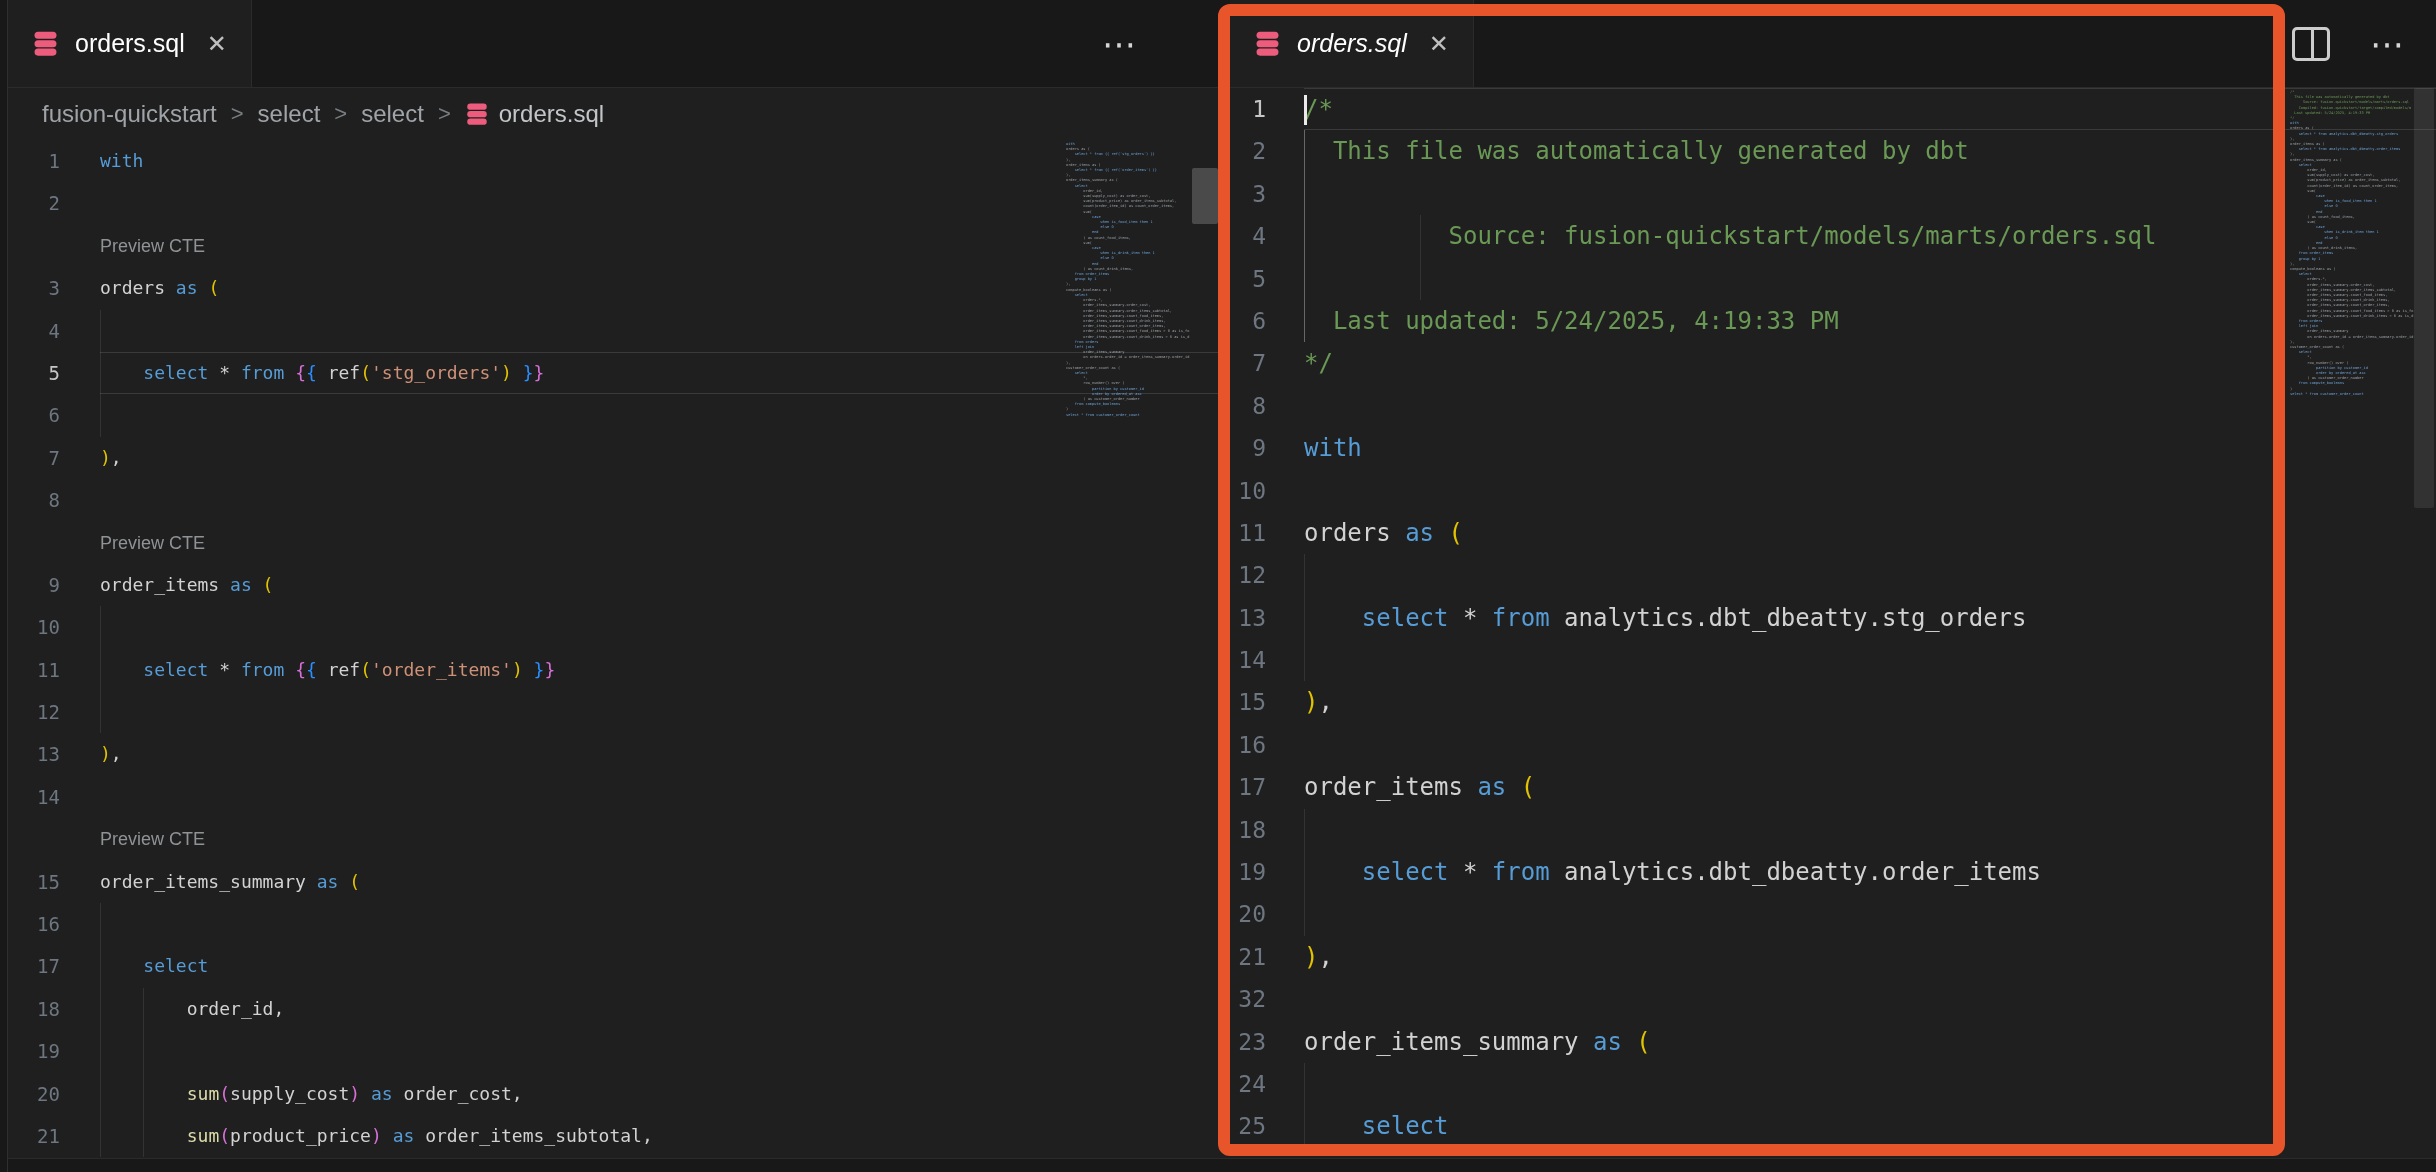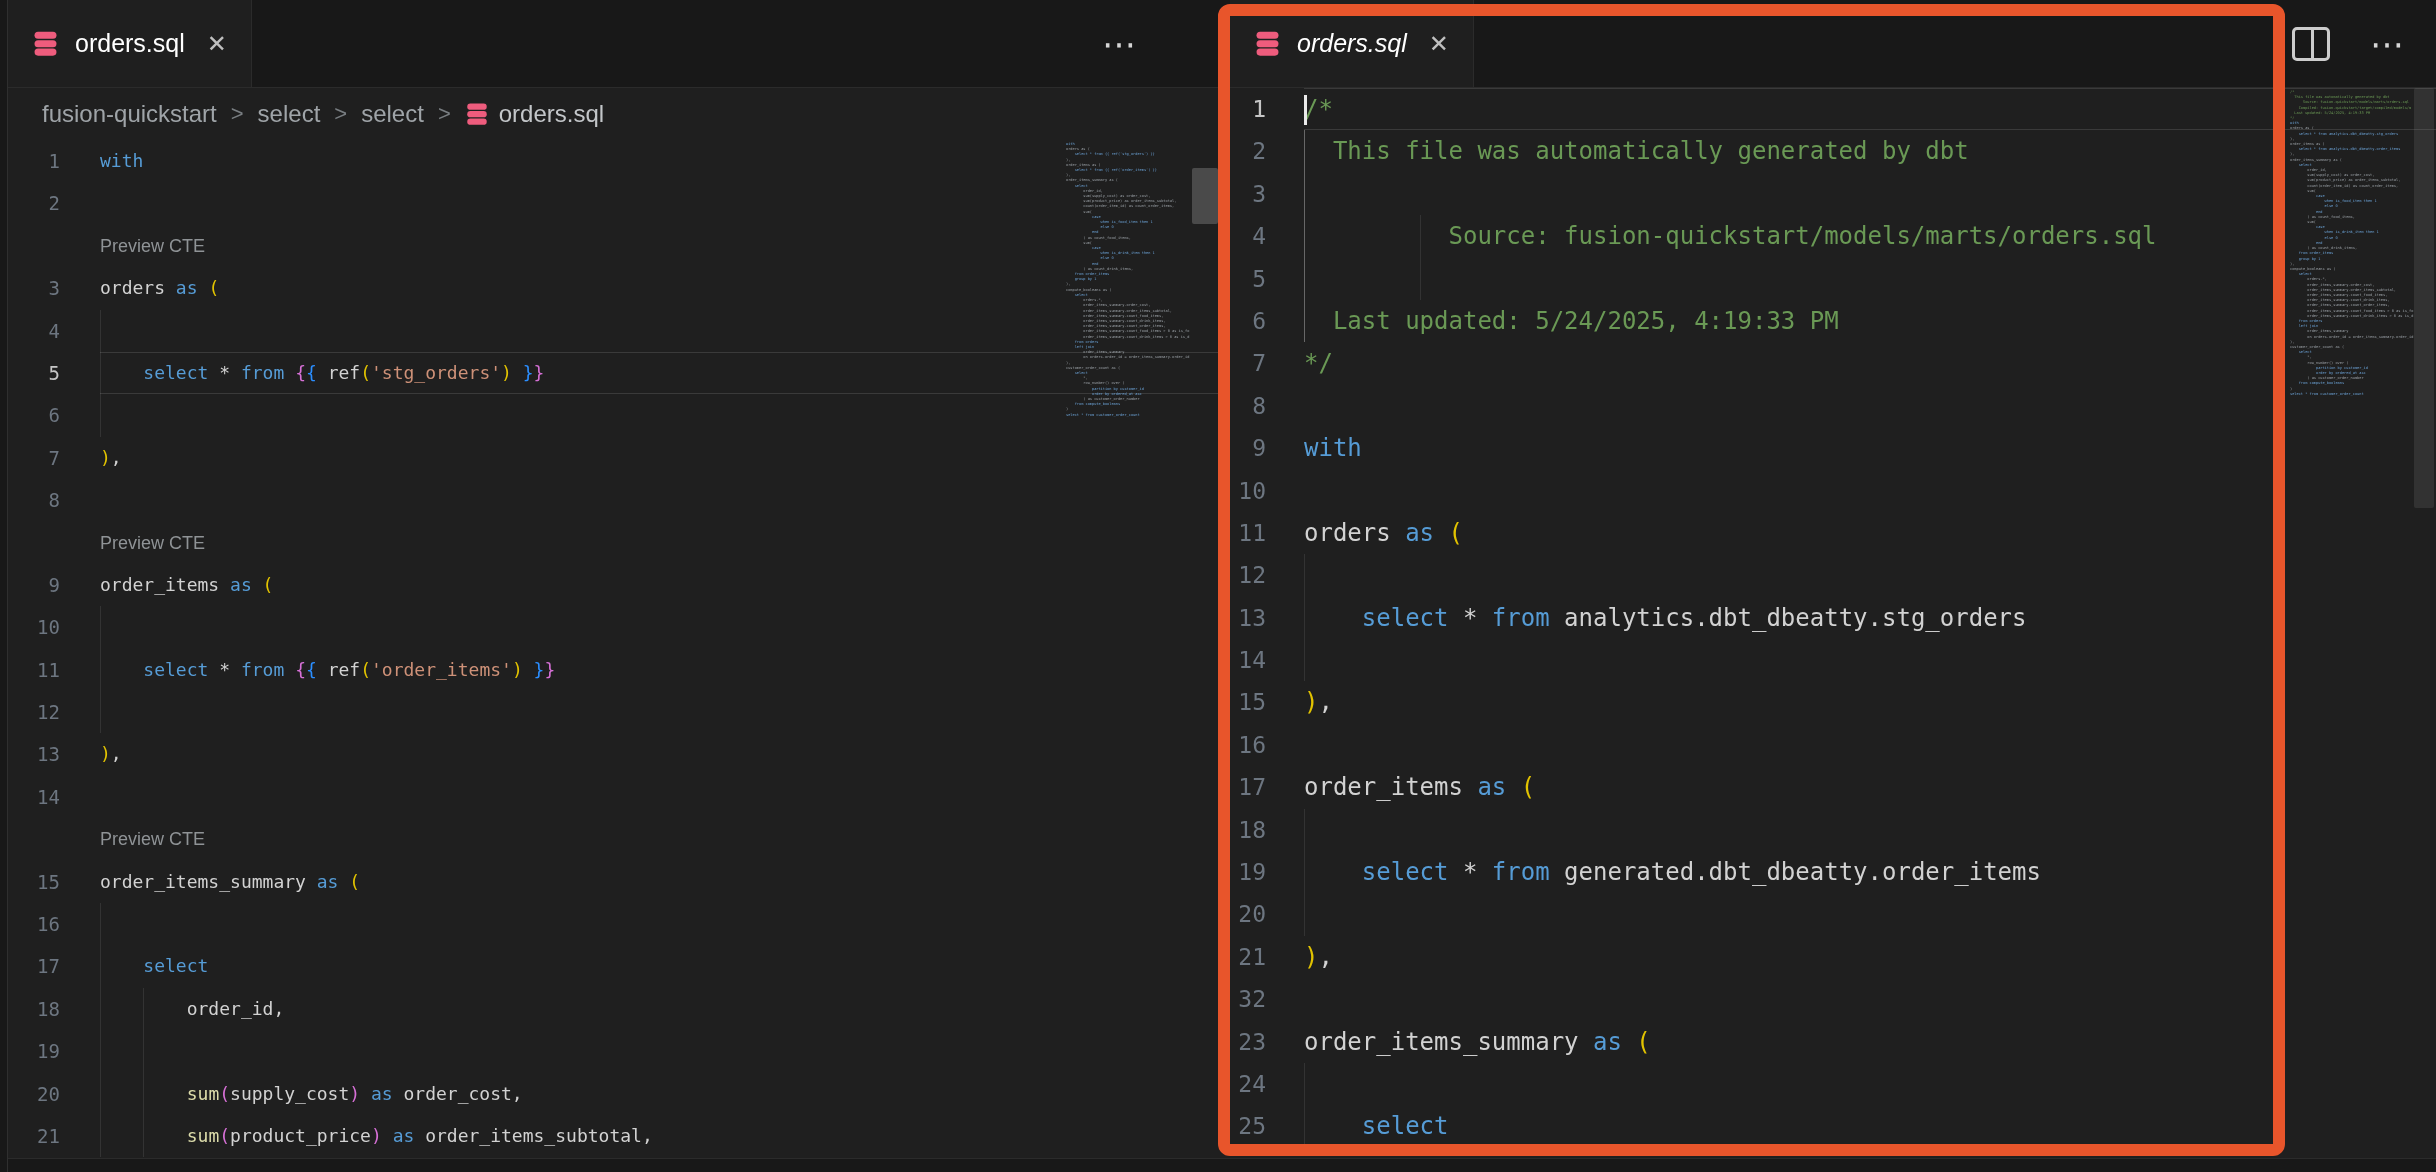--- a/index.html
+++ b/index.html
@@ -164,21 +164,21 @@
         <div class="crow"><div class="ln">9</div><div class="code"><span class="tk-k">with</span></div></div>
         <div class="crow"><div class="ln">10</div><div class="code"></div></div>
         <div class="crow"><div class="ln">11</div><div class="code"><span class="tk-t">orders </span><span class="tk-k">as</span><span class="tk-t"> </span><span class="tk-y">(</span></div></div>
         <div class="crow"><div class="ln">12</div><div class="code"><i class="guide" style="left: 0px;"></i></div></div>
         <div class="crow"><div class="ln">13</div><div class="code"><i class="guide" style="left: 0px;"></i><span class="tk-t">    </span><span class="tk-k">select</span><span class="tk-t"> </span><span class="tk-t">*</span><span class="tk-t"> </span><span class="tk-k">from</span><span class="tk-t"> analytics.dbt_dbeatty.stg_orders</span></div></div>
         <div class="crow"><div class="ln">14</div><div class="code"><i class="guide" style="left: 0px;"></i></div></div>
         <div class="crow"><div class="ln">15</div><div class="code"><span class="tk-y">)</span><span class="tk-t">,</span></div></div>
         <div class="crow"><div class="ln">16</div><div class="code"></div></div>
         <div class="crow"><div class="ln">17</div><div class="code"><span class="tk-t">order_items </span><span class="tk-k">as</span><span class="tk-t"> </span><span class="tk-y">(</span></div></div>
         <div class="crow"><div class="ln">18</div><div class="code"><i class="guide" style="left: 0px;"></i></div></div>
-        <div class="crow"><div class="ln">19</div><div class="code"><i class="guide" style="left: 0px;"></i><span class="tk-t">    </span><span class="tk-k">select</span><span class="tk-t"> </span><span class="tk-t">*</span><span class="tk-t"> </span><span class="tk-k">from</span><span class="tk-t"> generated.dbt_dbeatty.order_items</span></div></div>
+        <div class="crow"><div class="ln">19</div><div class="code"><i class="guide" style="left: 0px;"></i><span class="tk-t">    </span><span class="tk-k">select</span><span class="tk-t"> </span><span class="tk-t">*</span><span class="tk-t"> </span><span class="tk-k">from</span><span class="tk-t"> analytics.dbt_dbeatty.order_items</span></div></div>
         <div class="crow"><div class="ln">20</div><div class="code"><i class="guide" style="left: 0px;"></i></div></div>
         <div class="crow"><div class="ln">21</div><div class="code"><span class="tk-y">)</span><span class="tk-t">,</span></div></div>
         <div class="crow"><div class="ln">32</div><div class="code"></div></div>
         <div class="crow"><div class="ln">23</div><div class="code"><span class="tk-t">order_items_summary </span><span class="tk-k">as</span><span class="tk-t"> </span><span class="tk-y">(</span></div></div>
         <div class="crow"><div class="ln">24</div><div class="code"><i class="guide" style="left: 0px;"></i></div></div>
         <div class="crow"><div class="ln">25</div><div class="code"><i class="guide" style="left: 0px;"></i><span class="tk-t">    </span><span class="tk-k">select</span></div></div>
       </div>
     <div class="minimap" id="right-minimap"><div class="mm-c">/*</div><div class="mm-c">  This file was automatically generated by dbt</div><div class="mm-t"></div><div class="mm-c">      Source: fusion-quickstart/models/marts/orders.sql</div><div class="mm-c">    Compiled: fusion-quickstart/target/compiled/models/m</div><div class="mm-c">  Last updated: 5/24/2025, 4:19:33 PM</div><div class="mm-c">*/</div><div class="mm-t"></div><div class="mm-k">with</div><div class="mm-t"></div><div class="mm-t">orders as (</div><div class="mm-t"></div><div class="mm-k">    select * from analytics.dbt_dbeatty.stg_orders</div><div class="mm-t"></div><div class="mm-t">),</div><div class="mm-t"></div><div class="mm-t">order_items as (</div><div class="mm-t"></div><div class="mm-k">    select * from analytics.dbt_dbeatty.order_items</div><div class="mm-t"></div><div class="mm-t">),</div><div class="mm-t"></div><div class="mm-t">order_items_summary as (</div><div class="mm-t"></div><div class="mm-k">    select</div><div class="mm-t">        order_id,</div><div class="mm-t"></div><div class="mm-t">        sum(supply_cost) as order_cost,</div><div class="mm-t">        sum(product_price) as order_items_subtotal,</div><div class="mm-t">        count(order_item_id) as count_order_items,</div><div class="mm-t">        sum(</div><div class="mm-k">            case</div><div class="mm-k">                when is_food_item then 1</div><div class="mm-k">                else 0</div><div class="mm-k">            end</div><div class="mm-t">        ) as count_food_items,</div><div class="mm-t">        sum(</div><div class="mm-k">            case</div><div class="mm-k">                when is_drink_item then 1</div><div class="mm-k">                else 0</div><div class="mm-k">            end</div><div class="mm-t">        ) as count_drink_items,</div><div class="mm-t"></div><div class="mm-k">    from order_items</div><div class="mm-t"></div><div class="mm-k">    group by 1</div><div class="mm-t"></div><div class="mm-t">),</div><div class="mm-t"></div><div class="mm-t">compute_booleans as (</div><div class="mm-t"></div><div class="mm-k">    select</div><div class="mm-t">        orders.*,</div><div class="mm-t"></div><div class="mm-t">        order_items_summary.order_cost,</div><div class="mm-t">        order_items_summary.order_items_subtotal,</div><div class="mm-t">        order_items_summary.count_food_items,</div><div class="mm-t">        order_items_summary.count_drink_items,</div><div class="mm-t">        order_items_summary.count_order_items,</div><div class="mm-t">        order_items_summary.count_food_items &gt; 0 as is_fo</div><div class="mm-t">        order_items_summary.count_drink_items &gt; 0 as is_d</div><div class="mm-t"></div><div class="mm-k">    from orders</div><div class="mm-t"></div><div class="mm-k">    left join</div><div class="mm-t">        order_items_summary</div><div class="mm-t">        on orders.order_id = order_items_summary.order_id</div><div class="mm-t"></div><div class="mm-t">),</div><div class="mm-t"></div><div class="mm-t">customer_order_count as (</div><div class="mm-t"></div><div class="mm-k">    select</div><div class="mm-t">        *,</div><div class="mm-t"></div><div class="mm-t">        row_number() over (</div><div class="mm-k">            partition by customer_id</div><div class="mm-k">            order by ordered_at asc</div><div class="mm-t">        ) as customer_order_number</div><div class="mm-t"></div><div class="mm-k">    from compute_booleans</div><div class="mm-t"></div><div class="mm-t">)</div><div class="mm-t"></div><div class="mm-k">select * from customer_order_count</div></div>
     <div class="vscroll" id="right-scroll"></div>
 

